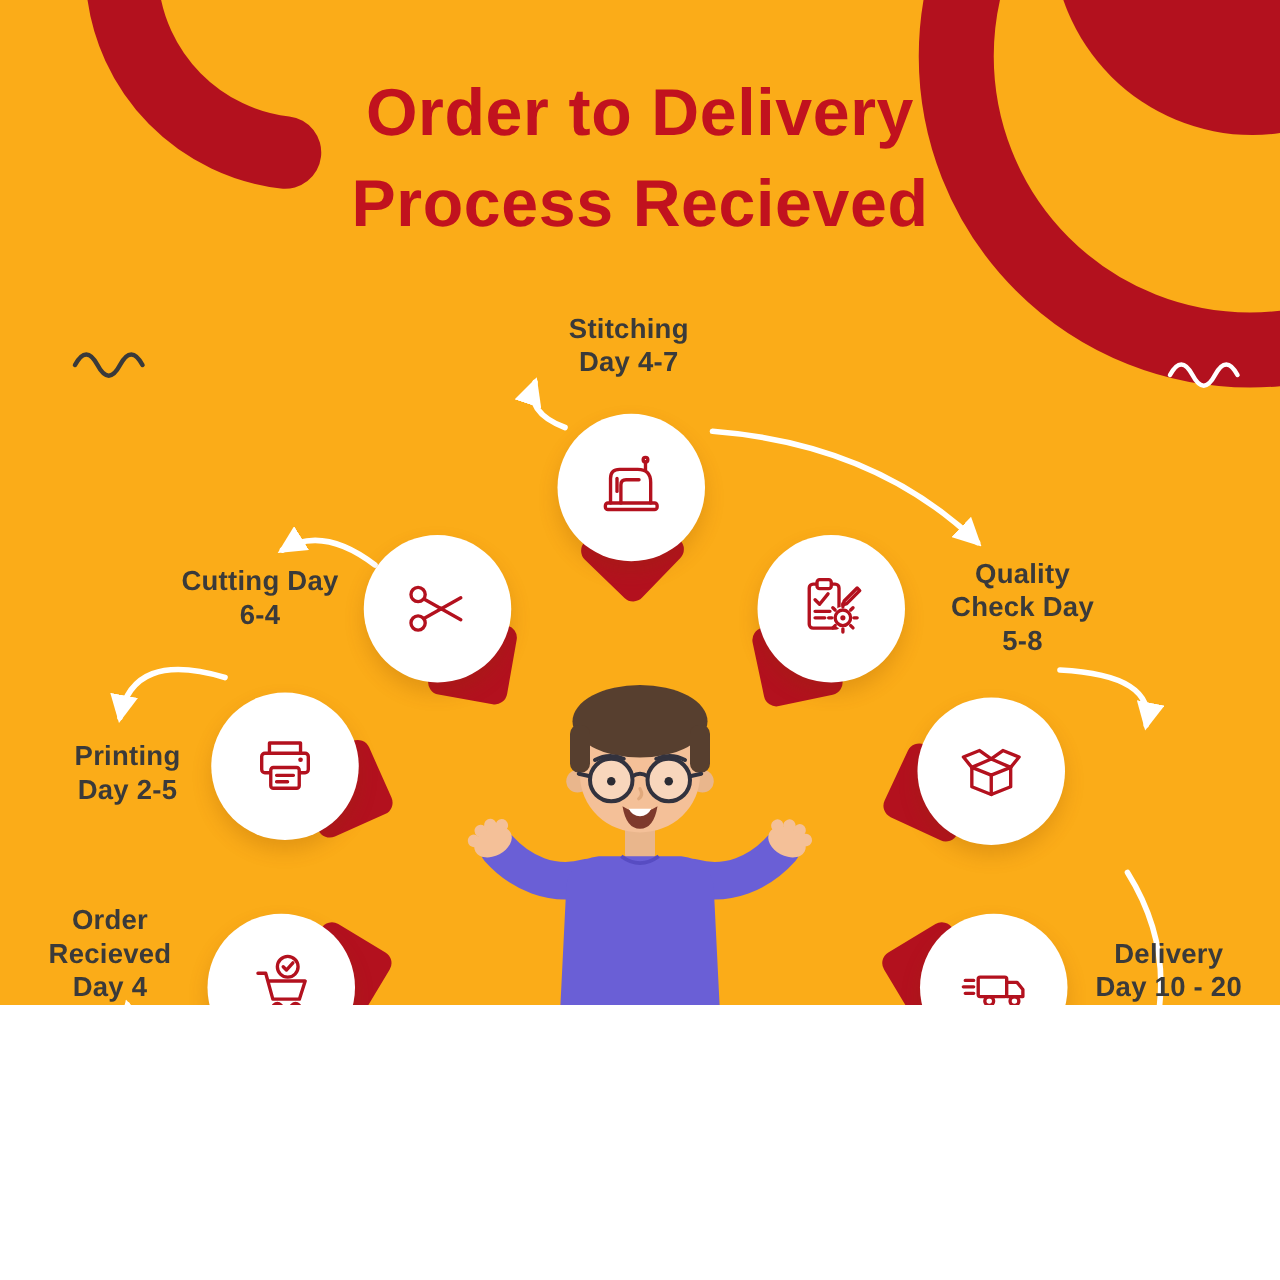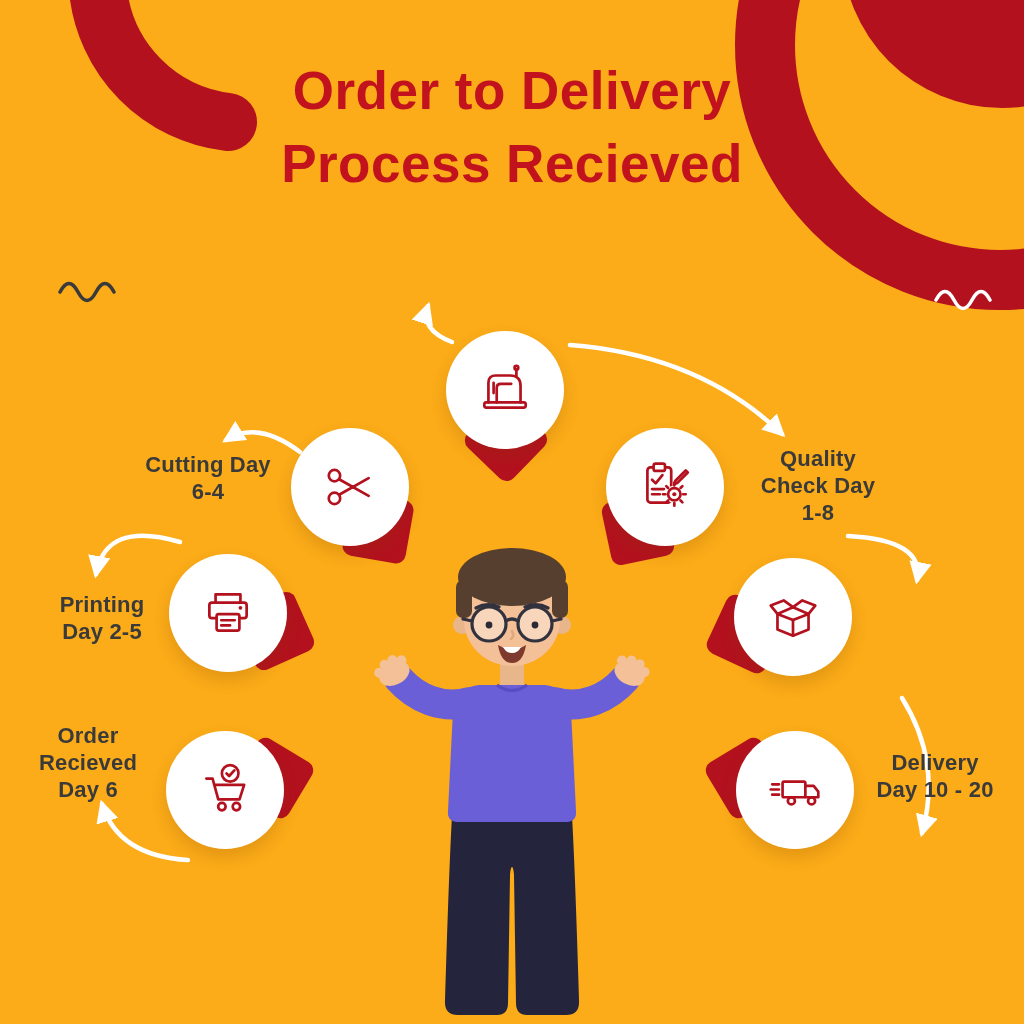--- a/index.html
+++ b/index.html
@@ -1,21 +1,21 @@
 <!DOCTYPE html>
 <html style="--background: #FBAC18; --accent-red: #B3111E; --title-red: #C1121E; --text-dark: #3A3A3A; --circle-fill: #FFFFFF; --shirt: #6A5FD6; --pants: #24243C; --skin: #F4C098; --hair: #573F2F;"><head>
 <meta charset="utf-8">
 <style>
   :root{
     --background:#FBAC18; --accent-red:#B3111E; --title-red:#C1121E;
     --text-dark:#3A3A3A; --circle-fill:#FFFFFF;
     --shirt:#6A5FD6; --pants:#24243C; --skin:#F4C098; --hair:#573F2F;
   }
   html,body{margin:0;padding:0;}
-  .canvas{position:relative;width:1024px;height:1024px;overflow:hidden;
+  .canvas{position:relative;width:1024px;height:804px;overflow:hidden;
     background:var(--background);font-family:"Liberation Sans",sans-serif;}
   .decor{position:absolute;inset:0;z-index:1;}
   .red-stroke{stroke:var(--accent-red);fill:none;}
   .red-fill{fill:var(--accent-red);}
   .white-arrow{stroke:#FFFFFF;fill:none;stroke-width:4.5;stroke-linecap:round;}
   .squiggle-dark{stroke:#3A3A3A;fill:none;stroke-width:3.6;stroke-linecap:round;}
   .squiggle-white{stroke:#FFFFFF;fill:none;stroke-width:3.6;stroke-linecap:round;}
 
   .title{position:absolute;left:0;right:0;top:54px;text-align:center;z-index:4;
     color:var(--title-red);font-weight:800;font-size:53px;line-height:1.38;letter-spacing:.5px;}
@@ -99,21 +99,21 @@
         <circle cx="33" cy="12" r="8"></circle>
         <path d="M29.5 12 l2.5 2.5 L37 9"></path>
         <path d="M10 17 H16 L21.5 37 H42 L46.5 23 H18"></path>
         <circle cx="25" cy="44" r="3.6"></circle>
         <circle cx="39" cy="44" r="3.6"></circle>
       </svg>
     </div>
   </div>
   <div class="step-label" id="label-order">Order
 Recieved
-Day 6</div>
+Day 4</div>
 
   <div class="step" id="step-printing">
     <div class="tail"></div>
     <div class="circle">
       <svg class="icon" viewBox="0 0 56 56">
         <path d="M16 18 V10 H40 V18"></path>
         <rect x="10" y="18" width="36" height="15" rx="2.5"></rect>
         <circle class="fill-red" cx="40" cy="23" r="1.8"></circle>
         <rect x="17" y="29" width="22" height="16" rx="2" class="fill-white"></rect>
         <rect x="17" y="29" width="22" height="16" rx="2"></rect>
@@ -145,41 +145,43 @@
       <svg class="icon" viewBox="0 0 56 56">
         <rect x="8" y="40" width="40" height="5" rx="2"></rect>
         <path d="M12 40 V21 Q12 14 19 14 H33 Q43 14 43 24 V40"></path>
         <path d="M20 40 V26 Q20 22 24 22 H34"></path>
         <path d="M17 21 V31"></path>
         <path d="M39 14 V8"></path>
         <circle cx="39" cy="6.5" r="1.8"></circle>
       </svg>
     </div>
   </div>
+  <div class="step-label" id="label-stitching">Stitching
+Day 4-7</div>
 
   <div class="step" id="step-quality">
     <div class="tail"></div>
     <div class="circle">
       <svg class="icon" viewBox="0 0 56 56">
         <rect x="11" y="9" width="23" height="34" rx="3"></rect>
         <rect x="17" y="5.5" width="11" height="7" rx="2" class="fill-white"></rect>
         <rect x="17" y="5.5" width="11" height="7" rx="2"></rect>
         <path d="M15.5 21 l3.5 3.5 L25.5 16.5"></path>
         <path d="M15.5 30 H27 M15.5 35 H23"></path>
         <path d="M38 22 L48 12 l2 2 L40 24 l-3 1 Z"></path>
         <circle cx="37" cy="35" r="8.5" class="fill-white"></circle>
         <circle cx="37" cy="35" r="6"></circle>
         <circle cx="37" cy="35" r="2" class="fill-red"></circle>
         <path d="M37 26.5 V24 M37 43.5 V46 M28.5 35 H26 M45.5 35 H48 M31 29 l-1.8 -1.8 M43 29 l1.8 -1.8 M31 41 l-1.8 1.8 M43 41 l1.8 1.8"></path>
       </svg>
     </div>
   </div>
   <div class="step-label" id="label-quality">Quality
 Check Day
-1-8</div>
+5-8</div>
 
   <div class="step" id="step-packaging">
     <div class="tail"></div>
     <div class="circle">
       <svg class="icon" viewBox="0 0 56 56">
         <path d="M13 25 L28 31 L43 25 L43 40 L28 46 L13 40 Z"></path>
         <path d="M28 31 V46"></path>
         <path d="M13 25 L28 18.5 L43 25"></path>
         <path d="M13 25 L6.5 17 L19 12 L28 18.5"></path>
         <path d="M43 25 L49.5 17 L37 12 L28 18.5"></path>

